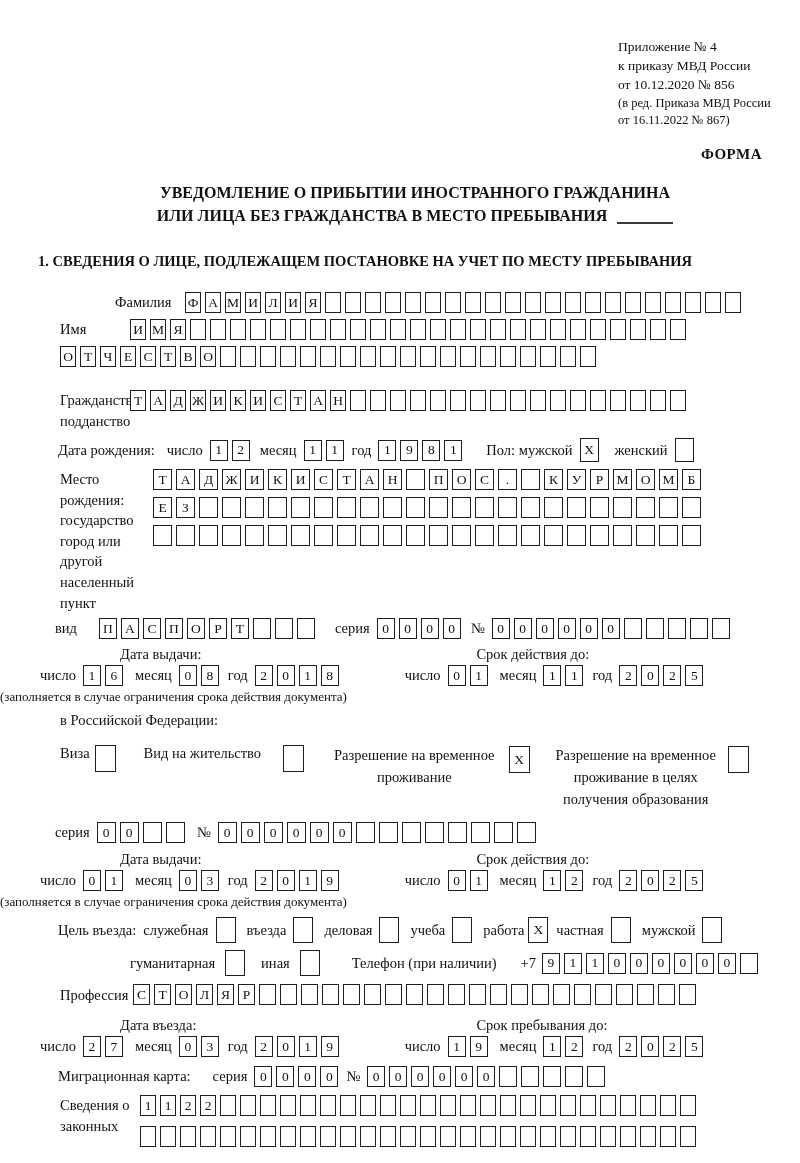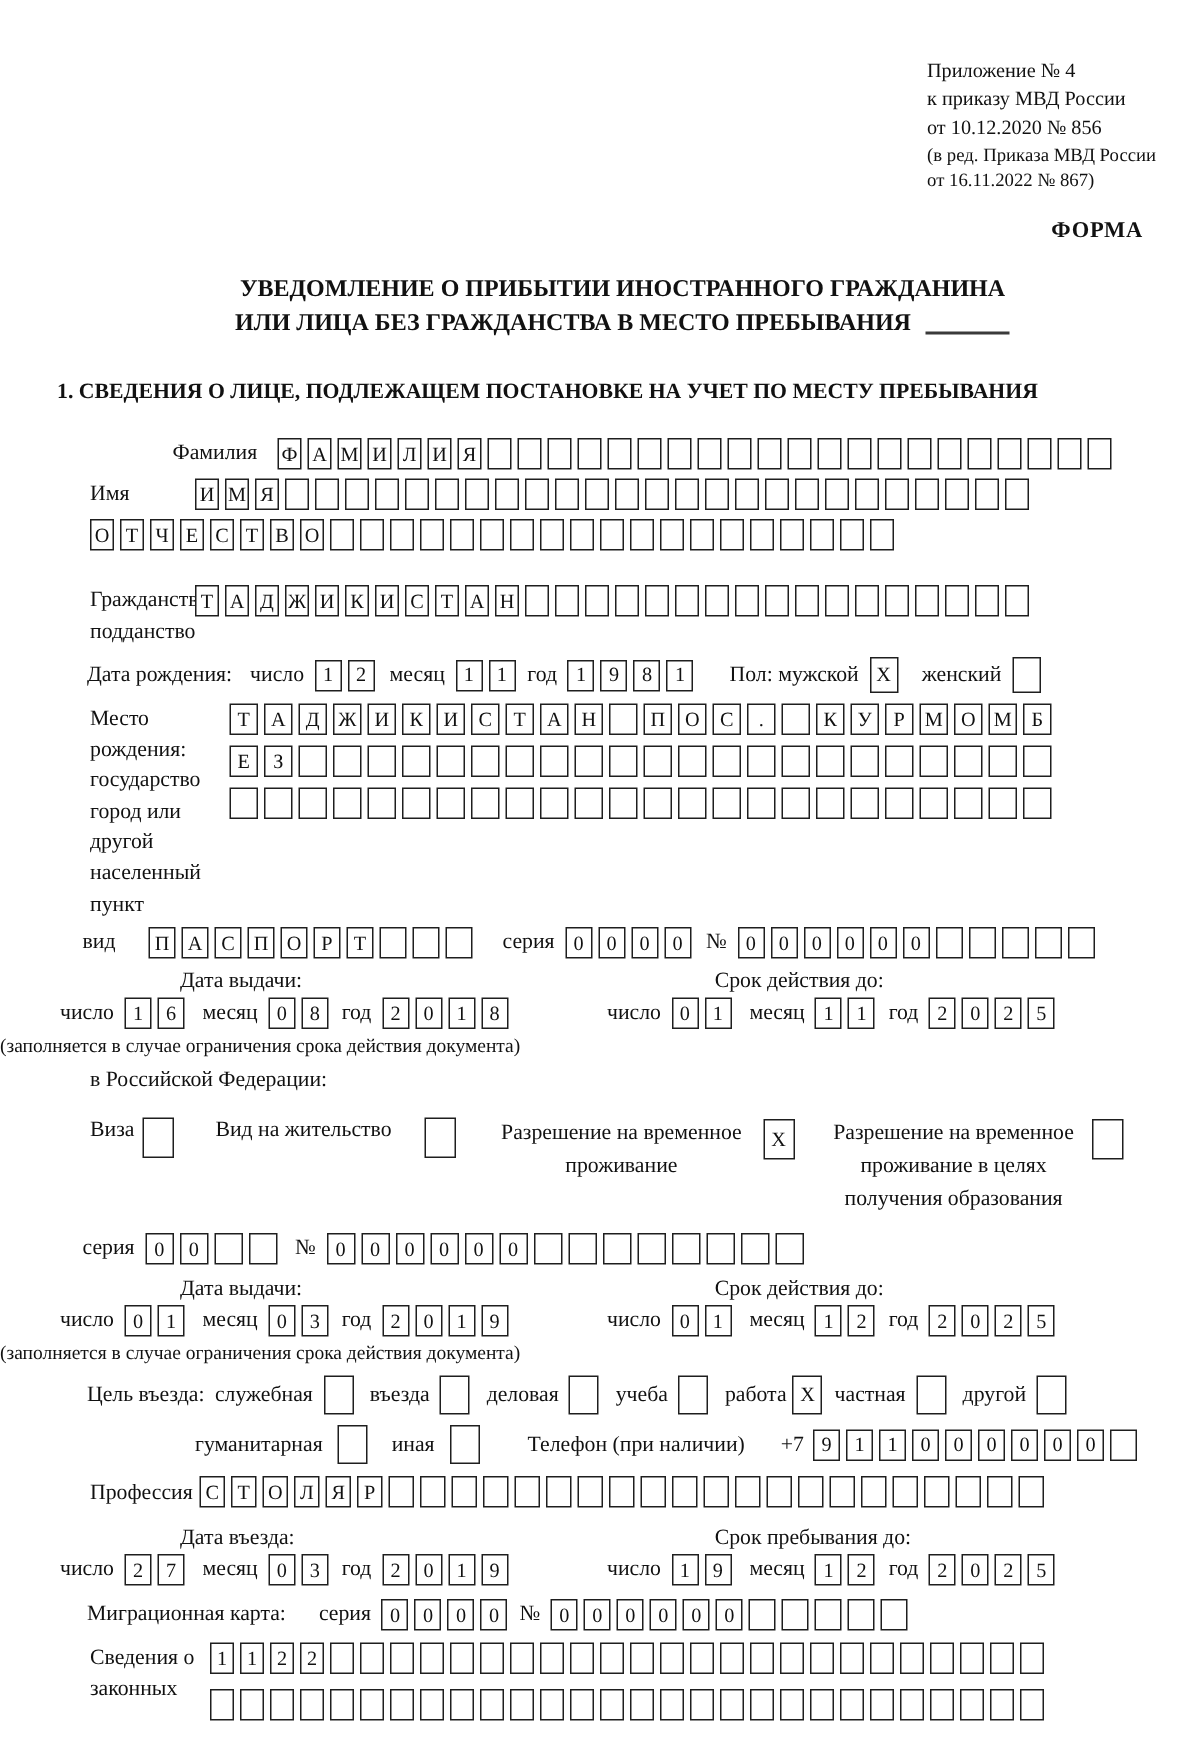--- a/index.html
+++ b/index.html
@@ -532,21 +532,21 @@
         <span class="box" style="width: 20px; height: 26px;"></span>
       </span>
     <span>работа</span>
     <span class="boxes" style="margin:0 4px 0 4px;">
         <span class="box" style="width: 20px; height: 26px;">X</span>
       </span>
     <span>частная</span>
     <span class="boxes" style="margin:0 7px 0 7px;">
         <span class="box" style="width: 20px; height: 26px;"></span>
       </span>
-    <span>другой</span>
+    <span>мужской</span>
     <span class="boxes" style="margin-left:7px;">
         <span class="box" style="width: 20px; height: 26px;"></span>
       </span>
   </div>
 
   <div class="frow" style="margin-top:7px; align-items:center; margin-left:130px;">
     <span>гуманитарная</span>
     <span class="boxes" style="margin:0 12px 0 10px;">
         <span class="box" style="width: 20px; height: 26px;"></span>
       </span>

